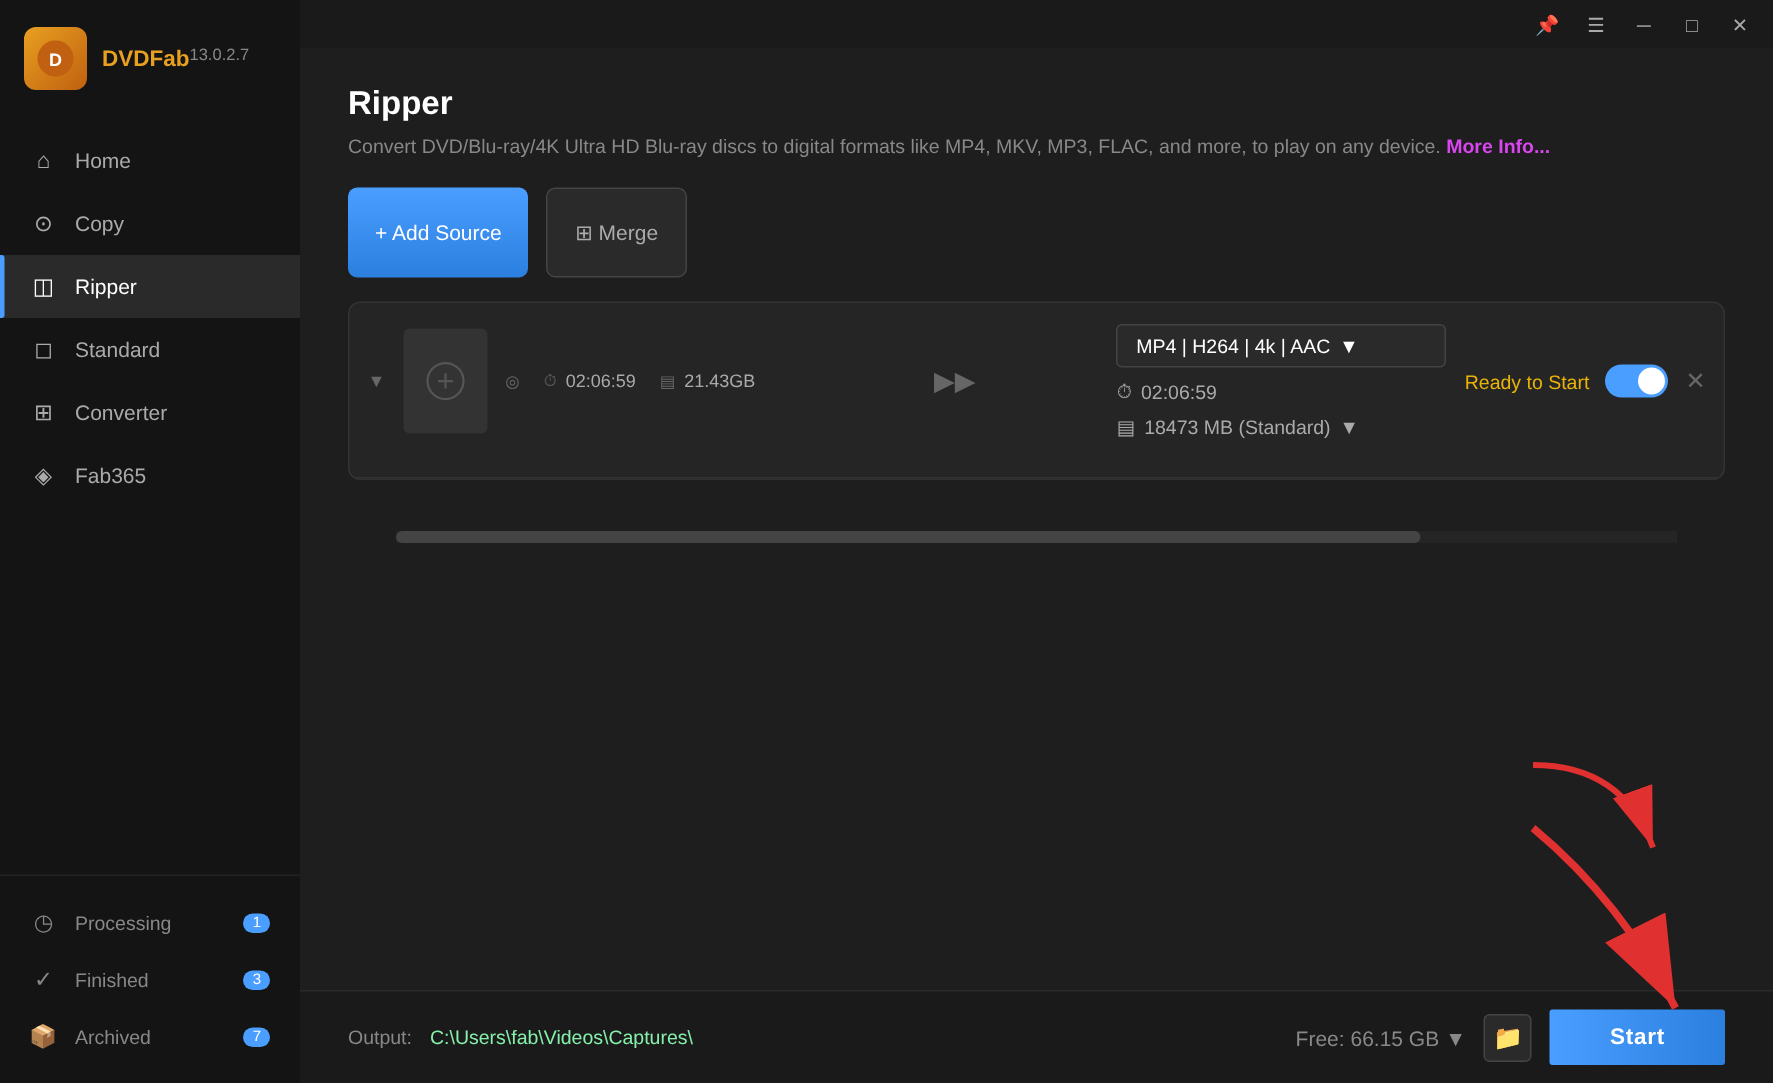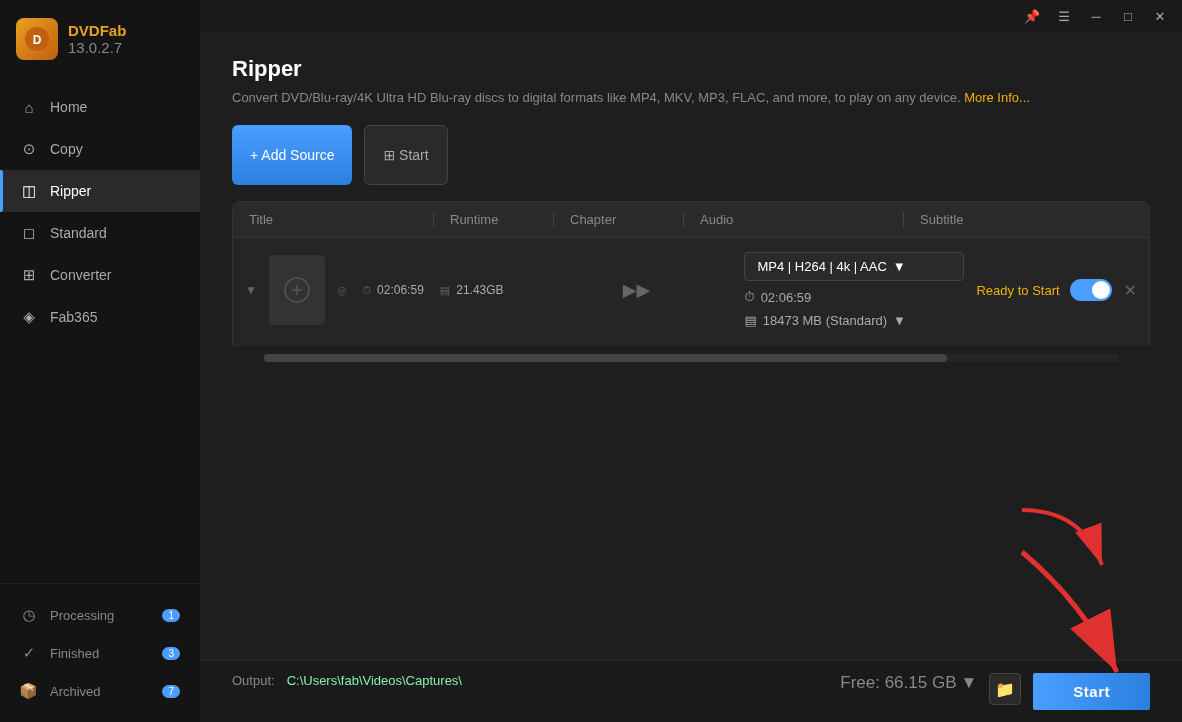--- a/index.html
+++ b/index.html
@@ -25,23 +25,23 @@
       height: 42px;
       background: linear-gradient(135deg, #e8a020, #c06010);
       border-radius: 8px;
       display: flex;
       align-items: center;
       justify-content: center;
       font-size: 20px;
       font-weight: bold;
       color: white;
     }
-    .logo-text { display: flex; flex-direction: column; justify-content: space-between; }
+    .logo-text { display: flex; flex-direction: row; justify-content: space-between; }
     .logo-name { color: #e8a020; font-size: 15px; font-weight: bold; }
-    .logo-version { color: #888; font-size: 15px; }
+    .logo-version { color: #888; font-size: 11px; }
 
     .sidebar-nav { display: flex; flex-direction: column; padding: 8px 0; flex: 1; }
     .nav-item {
       display: flex;
       align-items: center;
       gap: 12px;
       padding: 12px 20px;
       color: #aaa;
       cursor: pointer;
       font-size: 14px;
@@ -128,21 +128,21 @@
       color: #fff;
       font-size: 22px;
       font-weight: 600;
       margin-bottom: 8px;
     }
     .page-desc {
       color: #888;
       font-size: 13px;
       margin-bottom: 20px;
     }
-    .page-desc a { color: #eab308; text-decoration: none; }
+    .page-desc a { color: #d946ef; text-decoration: none; font-weight: bold; }
 
     .toolbar {
       display: flex;
       gap: 12px;
       margin-bottom: 16px;
     }
     .btn-add-source {
       display: flex;
       align-items: center;
       gap: 8px;
@@ -300,29 +300,29 @@
 
     .play-btn {
       color: #666;
       font-size: 18px;
       cursor: pointer;
     }
 
     
     .bottom-bar {
       display: flex;
-      align-items: flex-start;
+      align-items: center;
       padding: 12px 32px;
       background: #1a1a1a;
       border-top: 1px solid #2a2a2a;
       margin-top: auto;
     }
     .output-label { color: #888; font-size: 13px; margin-right: 12px; }
     .output-path { color: #86efac; font-size: 13px; flex: 1; }
-    .free-space { color: #888; font-size: 17px; display: flex; align-items: center; gap: 4px; }
+    .free-space { color: #888; font-size: 14px; display: flex; align-items: center; gap: 4px; }
     .folder-btn {
       background: #2a2a2a;
       border: 1px solid #444;
       border-radius: 4px;
       width: 32px;
       height: 32px;
       display: flex;
       align-items: center;
       justify-content: center;
       cursor: pointer;
@@ -429,32 +429,25 @@
 
   <div class="content">
     <h1 class="page-title">Ripper</h1>
     <p class="page-desc">
       <span>Convert DVD/Blu-ray/4K Ultra HD Blu-ray discs to digital formats like MP4, MKV, MP3, FLAC, and more, to play on any device.</span>
       <a href="#">More Info...</a>
     </p>
 
     <div class="toolbar">
       <button class="btn-add-source">+ Add Source</button>
-      <button class="btn-merge">⊞ Start</button>
+      <button class="btn-merge">⊞ Merge</button>
     </div>
 
     <div class="table-container">
 
-      <div class="table-header">
-        <div class="th th-title">Title</div>
-        <div class="th th-runtime">Runtime</div>
-        <div class="th th-chapter">Chapter</div>
-        <div class="th th-audio">Audio</div>
-        <div class="th th-subtitle">Subtitle</div>
-      </div>
 
       <div class="movie-row">
         <div class="movie-header">
           <span class="collapse-btn">▼</span>
           <div class="movie-thumb">
             <svg width="28" height="28" viewBox="0 0 28 28" fill="none">
               <circle cx="14" cy="14" r="12" stroke="#555" stroke-width="1.5"></circle>
               <line x1="9" y1="14" x2="19" y2="14" stroke="#555" stroke-width="1.5"></line>
               <line x1="14" y1="9" x2="14" y2="19" stroke="#555" stroke-width="1.5"></line>
             </svg>

